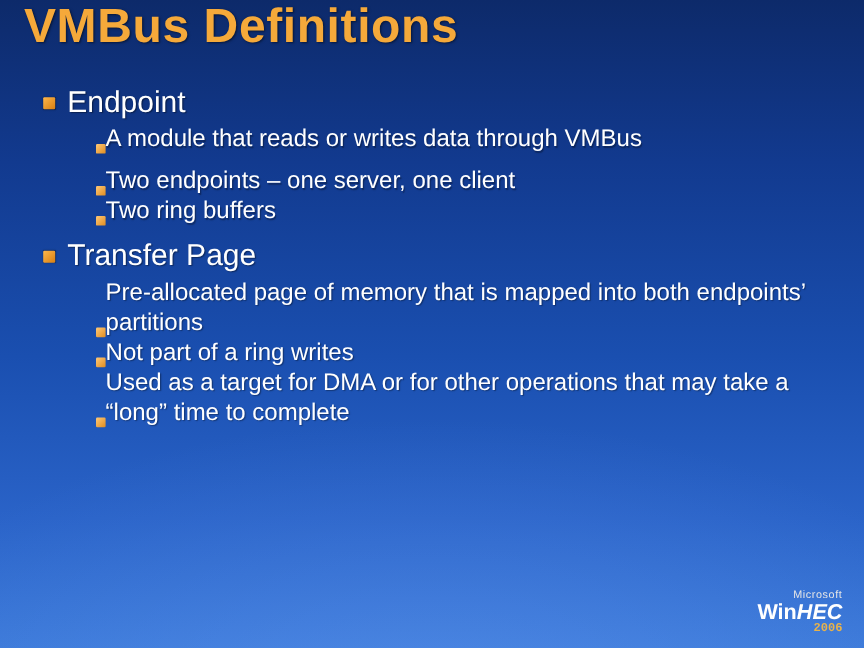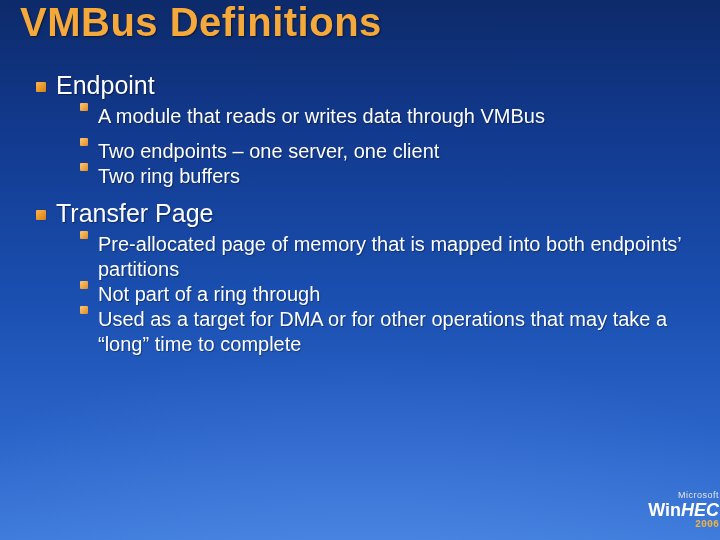--- a/index.html
+++ b/index.html
@@ -29,21 +29,21 @@
   .lvl1 { padding-left: 16px; }
   .lvl1 > li { margin-bottom: 4px; }
   .lvl1 > li > .row { display: flex; align-items: baseline; gap: 10px; }
   .lvl1-text {
     font-size: 25px;
     color: #ffffff;
     text-shadow: 1px 1px 1px rgba(0,0,0,0.4);
     text-align: center;
   }
   .lvl2 { padding-left: 44px; margin-top: 4px; margin-bottom: 10px; }
-  .lvl2 > li > .row { display: flex; align-items: flex-start; gap: 10px; }
+  .lvl2 > li > .row { display: flex; align-items: flex-end; }
   .lvl2-text {
     font-size: 20px;
     color: #ffffff;
     line-height: 1.25;
     text-shadow: 1px 1px 1px rgba(0,0,0,0.35);
   }
   .bullet1 {
     width: 10px; height: 10px; flex: 0 0 10px;
     background: linear-gradient(135deg, #ffb74a, #d87f12);
     border-radius: 1px;
@@ -51,21 +51,21 @@
     box-shadow: 0 0 1px rgba(0,0,0,0.5);
   }
   .bullet2 {
     width: 8px; height: 8px; flex: 0 0 8px;
     background: linear-gradient(135deg, #ffc978, #e08c1f);
     border-radius: 1px;
     transform: translateY(-1px);
   }
   .footer-logo {
     position: absolute;
-    right: 1px;
+    right: 18px;
     bottom: 10px;
     text-align: right;
     line-height: 1;
   }
   .logo-top {
     font-size: 9px;
     color: #e6e6e6;
     letter-spacing: 0.5px;
     margin-bottom: 1px;
   }
@@ -131,21 +131,21 @@
       <ul class="lvl2">
         <li>
           <div class="row">
             <span class="bullet2"></span>
             <span class="lvl2-text">Pre-allocated page of memory that is mapped into both endpoints’ partitions</span>
           </div>
         </li>
         <li>
           <div class="row">
             <span class="bullet2"></span>
-            <span class="lvl2-text">Not part of a ring through</span>
+            <span class="lvl2-text">Not part of a ring writes</span>
           </div>
         </li>
         <li>
           <div class="row">
             <span class="bullet2"></span>
             <span class="lvl2-text">Used as a target for DMA or for other operations that may take a “long” time to complete</span>
           </div>
         </li>
       </ul>
     </li>

